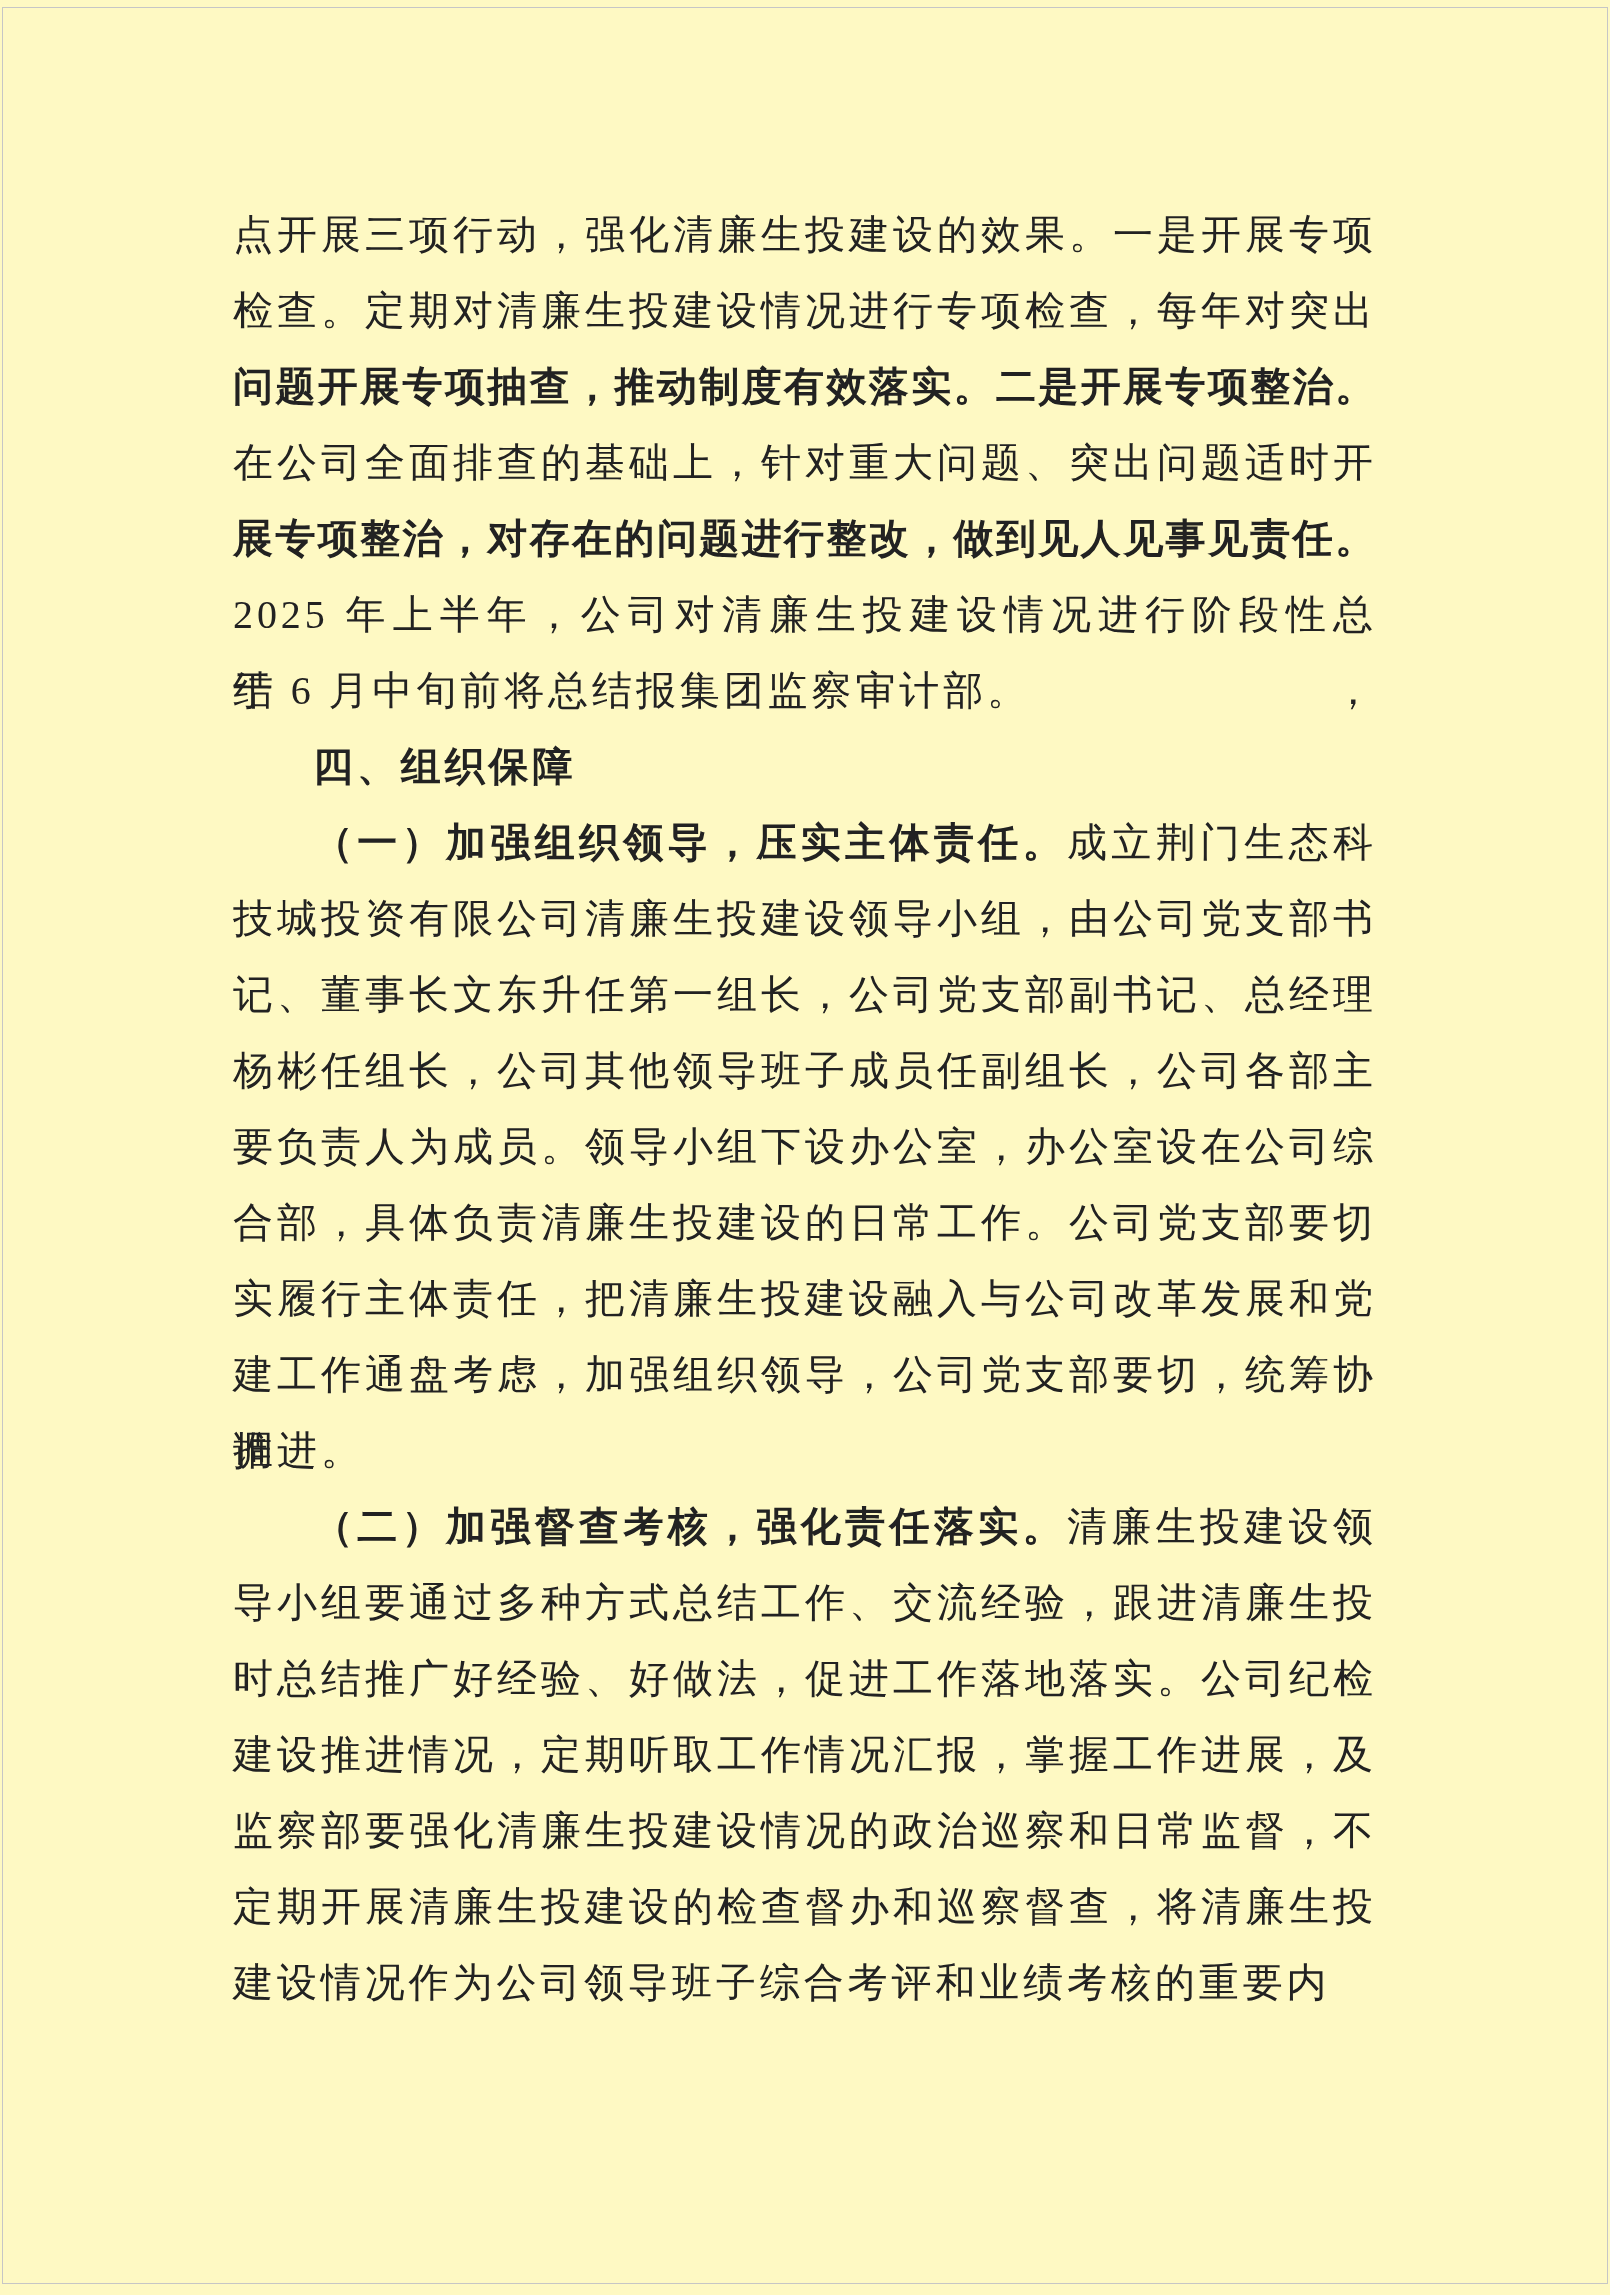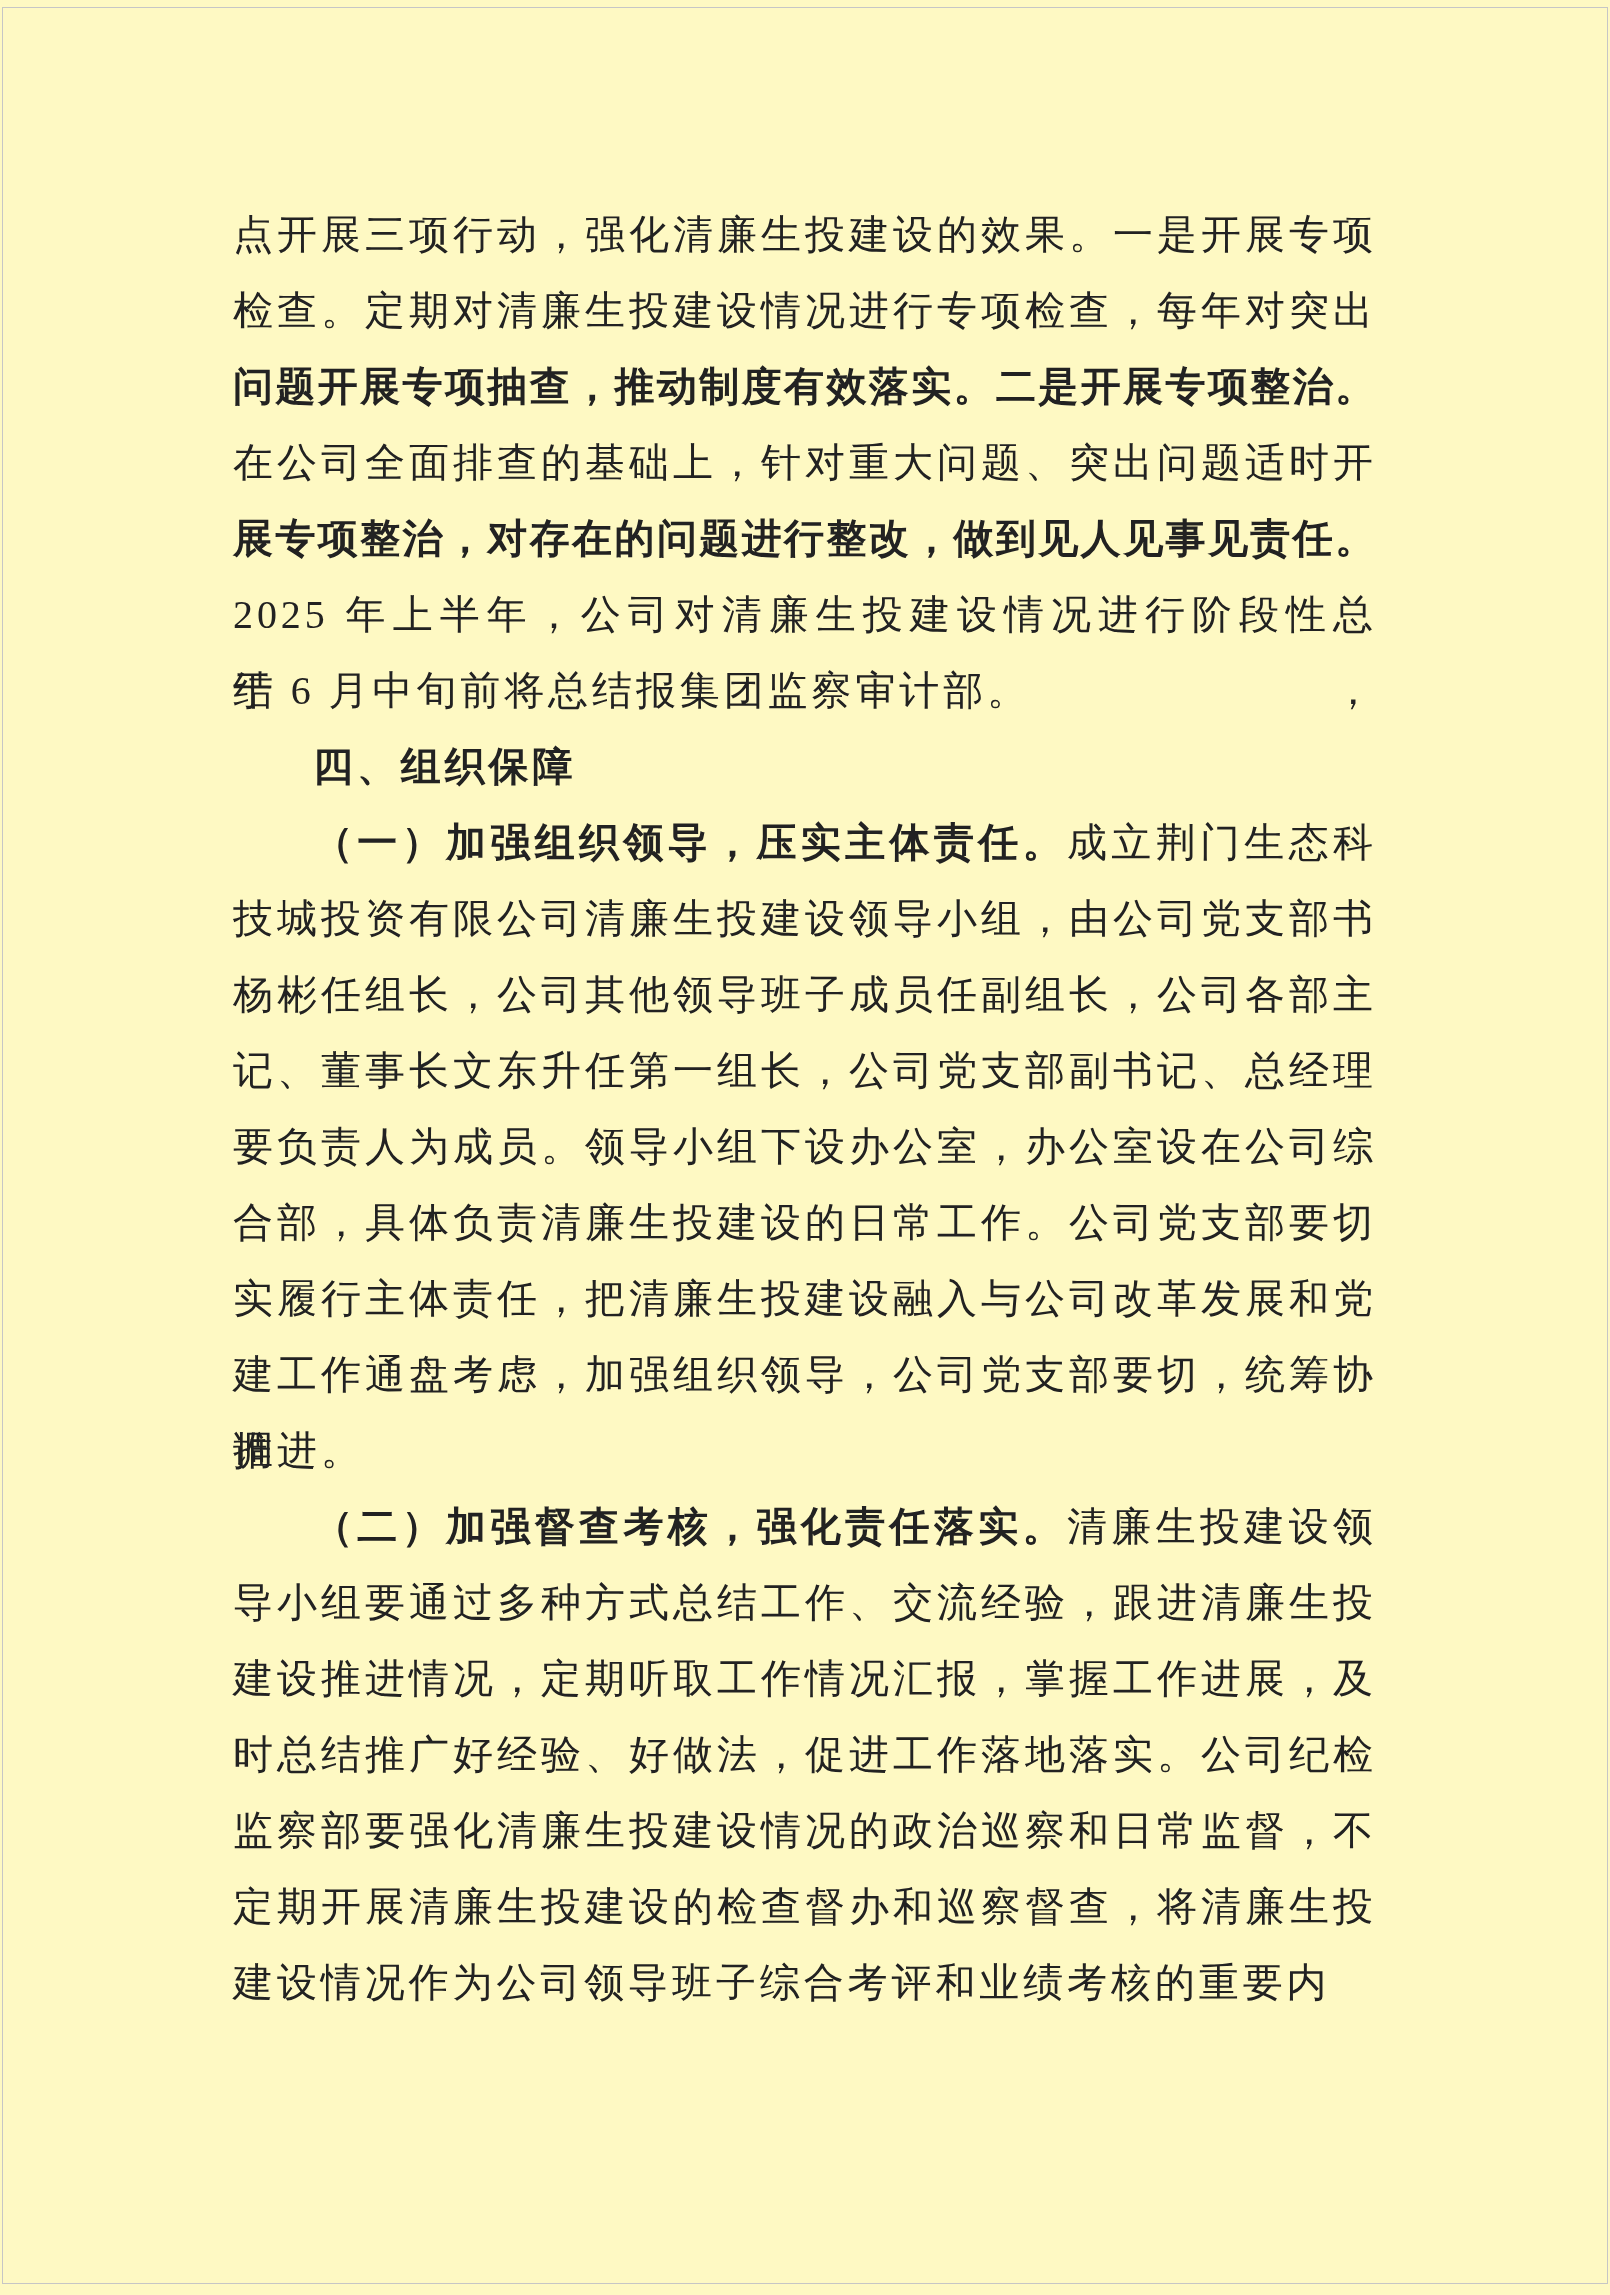--- a/index.html
+++ b/index.html
@@ -68,29 +68,29 @@
       <div class="line"><span class="seg">点开展三项行动，强化清廉生投建设的效果。一是开展专项</span></div>
       <div class="line"><span class="seg">检查。定期对清廉生投建设情况进行专项检查，每年对突出</span></div>
       <div class="line tight"><span class="seg">问题开展专项抽查，推动制度有效落实。二是开展专项整治。</span></div>
       <div class="line"><span class="seg">在公司全面排查的基础上，针对重大问题、突出问题适时开</span></div>
       <div class="line tight"><span class="seg">展专项整治，对存在的问题进行整改，做到见人见事见责任。</span></div>
       <div class="line"><span class="seg">2025 年上半年，公司对清廉生投建设情况进行阶段性总结，</span></div>
       <div class="line align-left"><span class="seg">于 6 月中旬前将总结报集团监察审计部。</span></div>
       <div class="line indent align-left"><span class="seg bold">四、组织保障</span></div>
       <div class="line indent"><span class="seg bold">（一）加强组织领导，压实主体责任。</span><span class="seg">成立荆门生态科</span></div>
       <div class="line"><span class="seg">技城投资有限公司清廉生投建设领导小组，由公司党支部书</span></div>
+      <div class="line"><span class="seg">记、董事长文东升任第一组长，公司党支部副书记、总经理</span></div>
       <div class="line"><span class="seg">杨彬任组长，公司其他领导班子成员任副组长，公司各部主</span></div>
-      <div class="line"><span class="seg">记、董事长文东升任第一组长，公司党支部副书记、总经理</span></div>
       <div class="line"><span class="seg">要负责人为成员。领导小组下设办公室，办公室设在公司综</span></div>
       <div class="line"><span class="seg">合部，具体负责清廉生投建设的日常工作。公司党支部要切</span></div>
       <div class="line"><span class="seg">实履行主体责任，把清廉生投建设融入与公司改革发展和党</span></div>
       <div class="line"><span class="seg">建工作通盘考虑，加强组织领导，公司党支部要切，统筹协调</span></div>
       <div class="line align-left"><span class="seg">推进。</span></div>
       <div class="line indent"><span class="seg bold">（二）加强督查考核，强化责任落实。</span><span class="seg">清廉生投建设领</span></div>
       <div class="line"><span class="seg">导小组要通过多种方式总结工作、交流经验，跟进清廉生投</span></div>
+      <div class="line"><span class="seg">时总结推广好经验、好做法，促进工作落地落实。公司纪检</span></div>
       <div class="line"><span class="seg">建设推进情况，定期听取工作情况汇报，掌握工作进展，及</span></div>
-      <div class="line"><span class="seg">时总结推广好经验、好做法，促进工作落地落实。公司纪检</span></div>
       <div class="line"><span class="seg">监察部要强化清廉生投建设情况的政治巡察和日常监督，不</span></div>
       <div class="line"><span class="seg">定期开展清廉生投建设的检查督办和巡察督查，将清廉生投</span></div>
       <div class="line align-left"><span class="seg">建设情况作为公司领导班子综合考评和业绩考核的重要内</span></div>
     </main>
 </div>
 
 
 </body></html>

